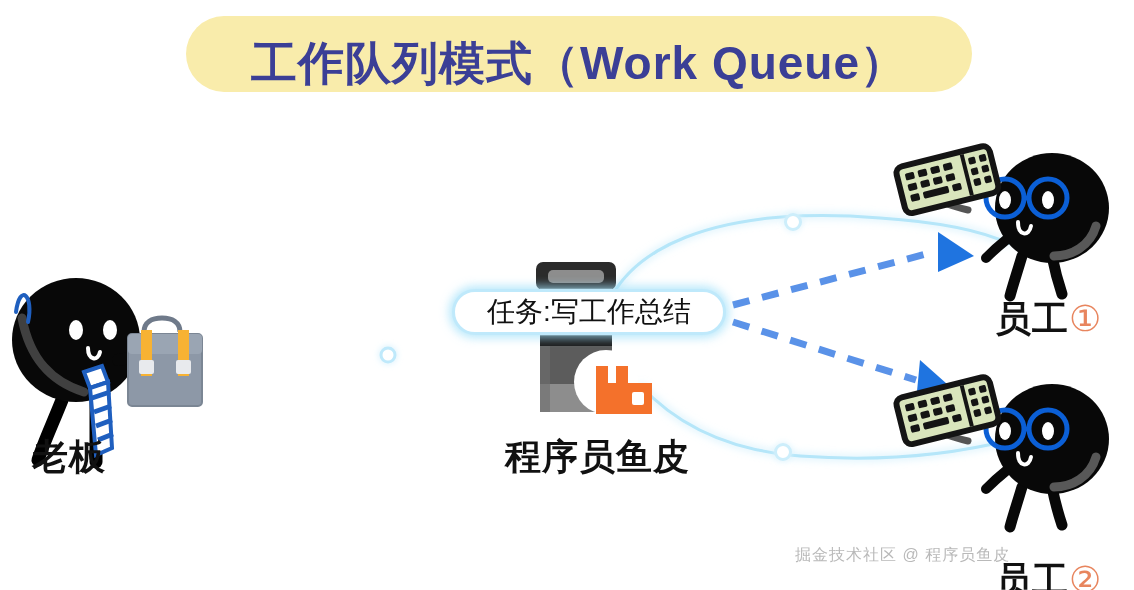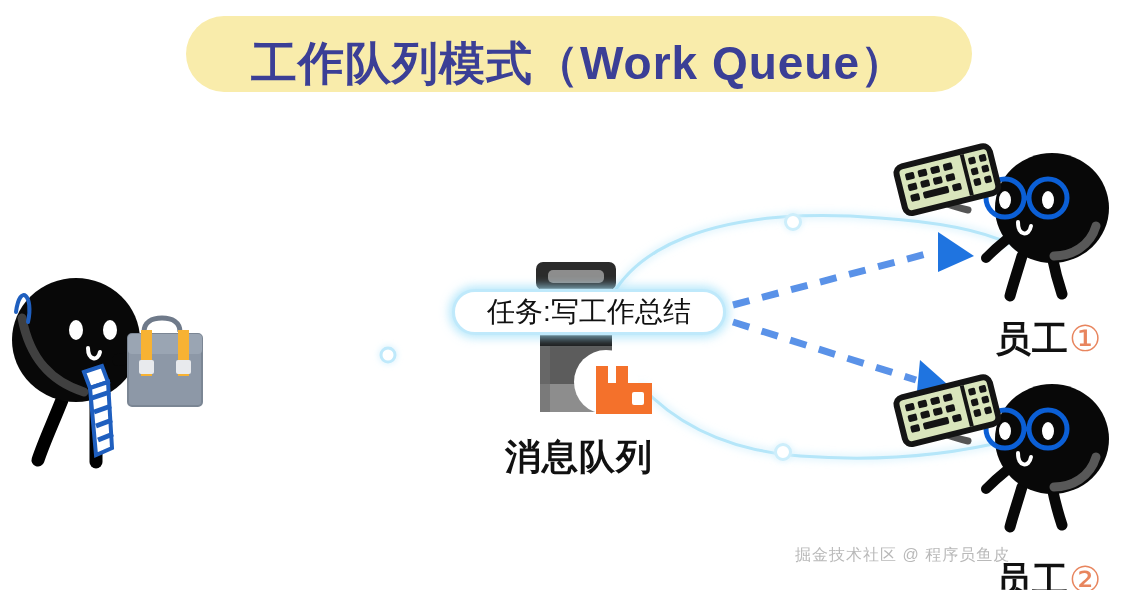--- a/index.html
+++ b/index.html
@@ -82,21 +82,21 @@
   .caption {
     position: absolute;
     font-size: 36px;
     font-weight: bold;
     color: #111111;
     white-space: nowrap;
     letter-spacing: 1px;
   }
   .caption-boss  { left: 32px;  top: 433px; }
   .caption-queue { left: 505px; top: 433px; }
-  .caption-emp1  { left: 995px; top: 295px; margin-top: 20px; }
+  .caption-emp1  { left: 995px; top: 295px; }
   .caption-emp2  { left: 995px; top: 556px; }
   .num-badge {
     color: #e8855e;
     font-weight: normal;
   }
 
   
   .watermark {
     position: absolute;
     left: 795px;
@@ -314,21 +314,22 @@
         <rect x="73" y="30" width="7" height="7" rx="1.5"></rect>
         <rect x="84" y="30" width="7" height="7" rx="1.5"></rect>
       </g>
     </g>
   </svg>
 
   <div class="task-pill">
     <span class="task-text">任务:写工作总结</span>
   </div>
 
-  <div class="caption caption-queue">消息队列</div>
+  <div class="caption caption-boss">老板</div>
+  <div class="caption caption-queue">程序员鱼皮</div>
 
   <div class="caption caption-emp1">
     <span>员工</span><span class="num-badge">①</span>
   </div>
 
   <div class="caption caption-emp2">
     <span>员工</span><span class="num-badge">②</span>
   </div>
 
   <div class="watermark">掘金技术社区 @ 程序员鱼皮</div>

